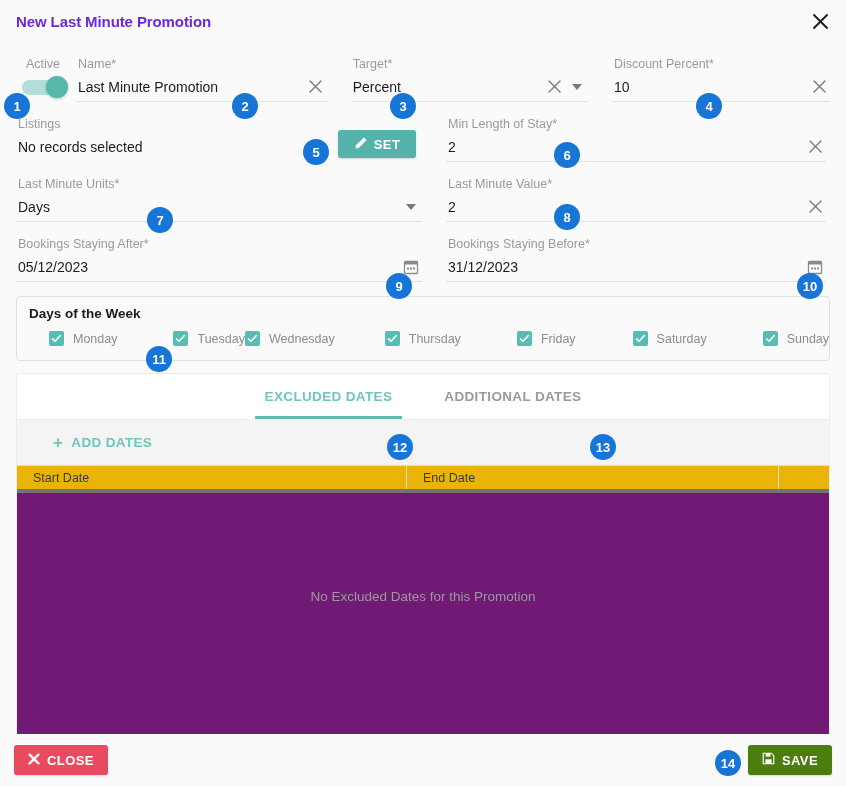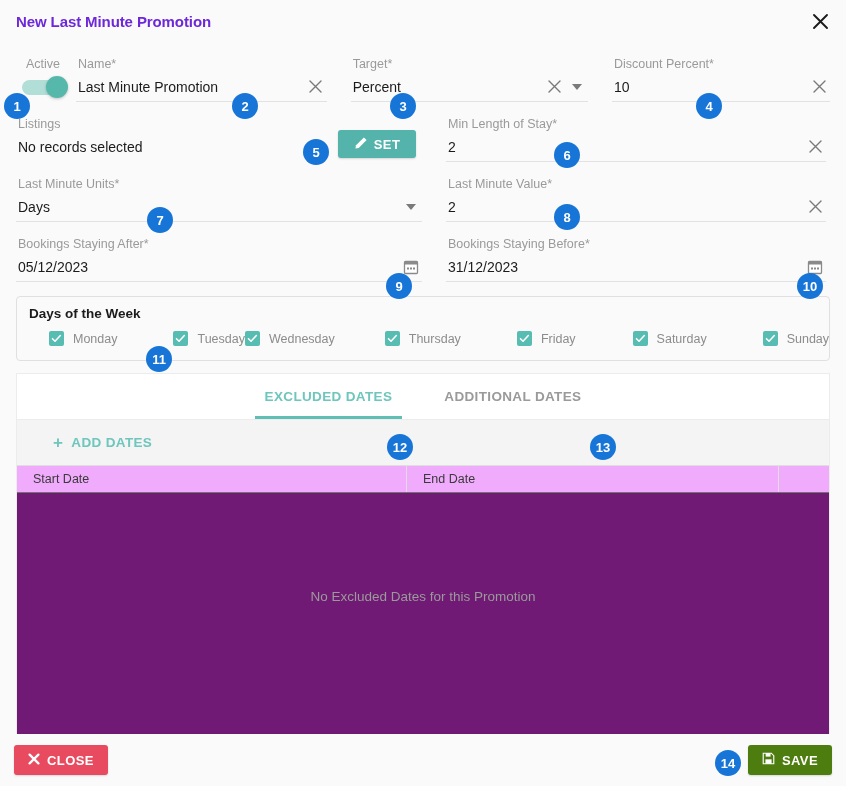--- a/index.html
+++ b/index.html
@@ -164,23 +164,23 @@
   }
   .add-dates {
     display: flex; align-items: center; gap: 8px;
     color: #6ec6bd; font-size: 13.5px; font-weight: bold; letter-spacing: .35px;
     cursor: pointer;
   }
   .plus { font-size: 17px; line-height: 1; font-weight: bold; }
 
   .tbl-head {
     display: flex; height: 28px; flex: 0 0 28px;
-    background: #f0abfc;
+    background: #eab308;
     border-top: 1px solid #dedede;
-    border-bottom: 1px solid #737373;
+    border-bottom: 4px solid #737373;
     font-size: 12.5px; color: #3a3a3a;
   }
   .th { display: flex; align-items: center; padding-left: 16px; }
   .th-start { width: 390px; border-right: 1px solid #dedede; }
   .th-end   { flex: 1 1 auto; border-right: 1px solid #dedede; }
   .th-pad   { width: 50px; }
 
   .empty-area {
     flex: 1 1 auto;
     display: flex; align-items: center; justify-content: center;

